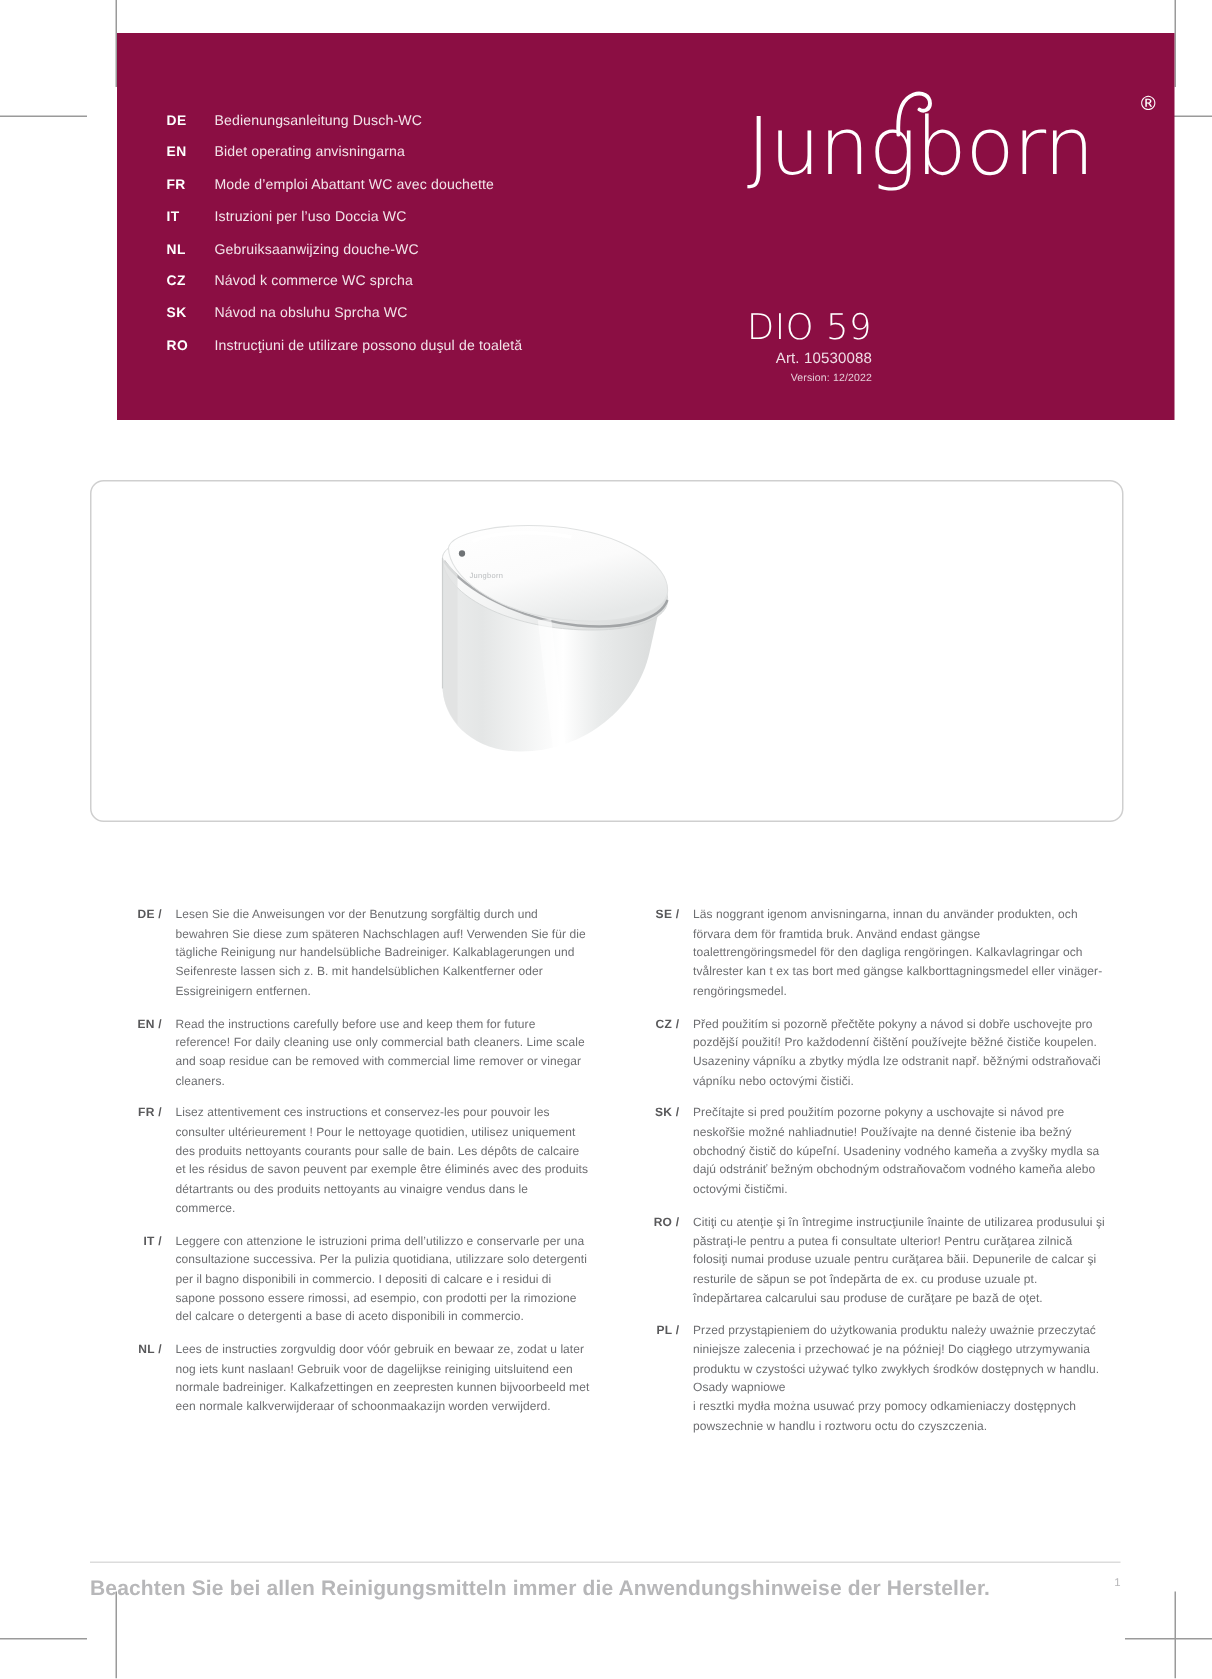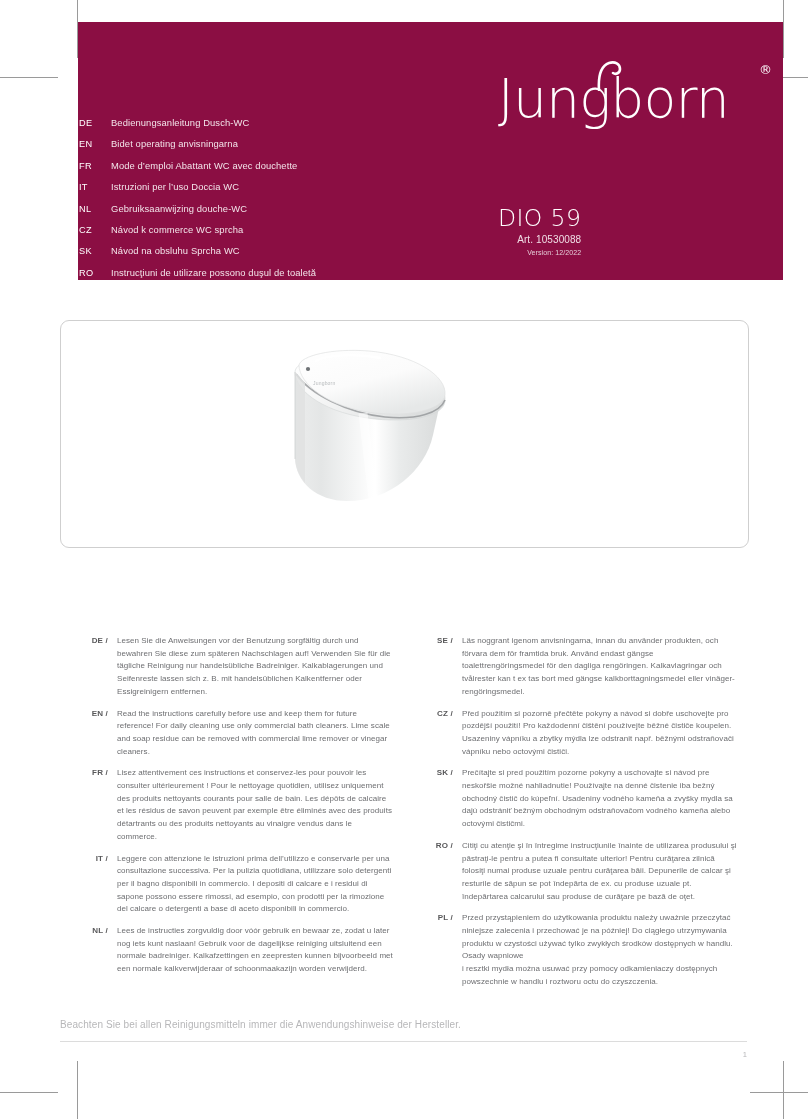--- a/index.html
+++ b/index.html
@@ -41,30 +41,30 @@
   }
   .hdr-lang-row {
     display: flex;
     align-items: baseline;
     height: 21.4px;
   }
   .hdr-lang-code {
     width: 26px;
     text-align: left;
     font-size: 9.2px;
-    font-weight: normal;
+    font-weight: bold;
     color: #ffffff;
     letter-spacing: 0.3px;
+    margin-left: 32px;
   }
   .hdr-lang-title {
     font-size: 9.4px;
     color: #f3e4ea;
     padding-left: 6px;
     letter-spacing: 0.1px;
-    margin-top: 43px;
   }
 
   
   #brand-logo {
     position: absolute;
     left: 498px;
     top: 68px;
     width: 262px;
     height: 62px;
   }
@@ -141,21 +141,21 @@
     top: 50%;
     transform: translate(-50%, -50%);
     width: 300px;
     height: 190px;
   }
 
   
   #instructions {
     position: absolute;
     left: 78px;
-    top: 635px;
+    top: 604px;
     width: 668px;
     display: flex;
     gap: 29px;
   }
   .instr-col {
     width: 316px;
   }
   .instr-row {
     display: flex;
     margin-bottom: 9px;
@@ -184,24 +184,25 @@
     position: absolute;
     left: 60px;
     top: 1041px;
     width: 687px;
     height: 1px;
     background: #dcdcdc;
   }
   #footer-note {
     position: absolute;
     left: 60px;
-    top: 1019px;
-    font-size: 10px;
+    top: 1050px;
+    font-size: 14px;
     color: #b7b7b9;
     letter-spacing: 0.1px;
+    font-weight: bold;
   }
   #footer-page-number {
     position: absolute;
     right: 61px;
     top: 1050px;
     font-size: 7.6px;
     color: #b7b7b9;
   }
 </style>
 </head>

